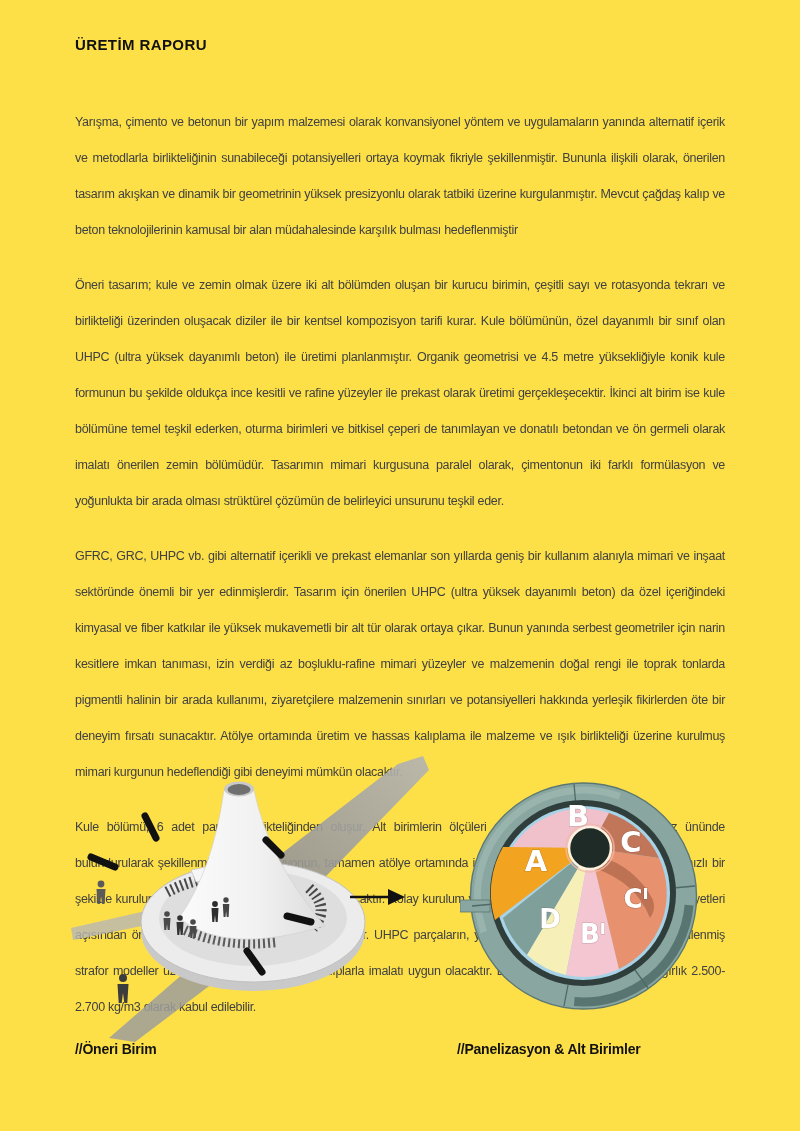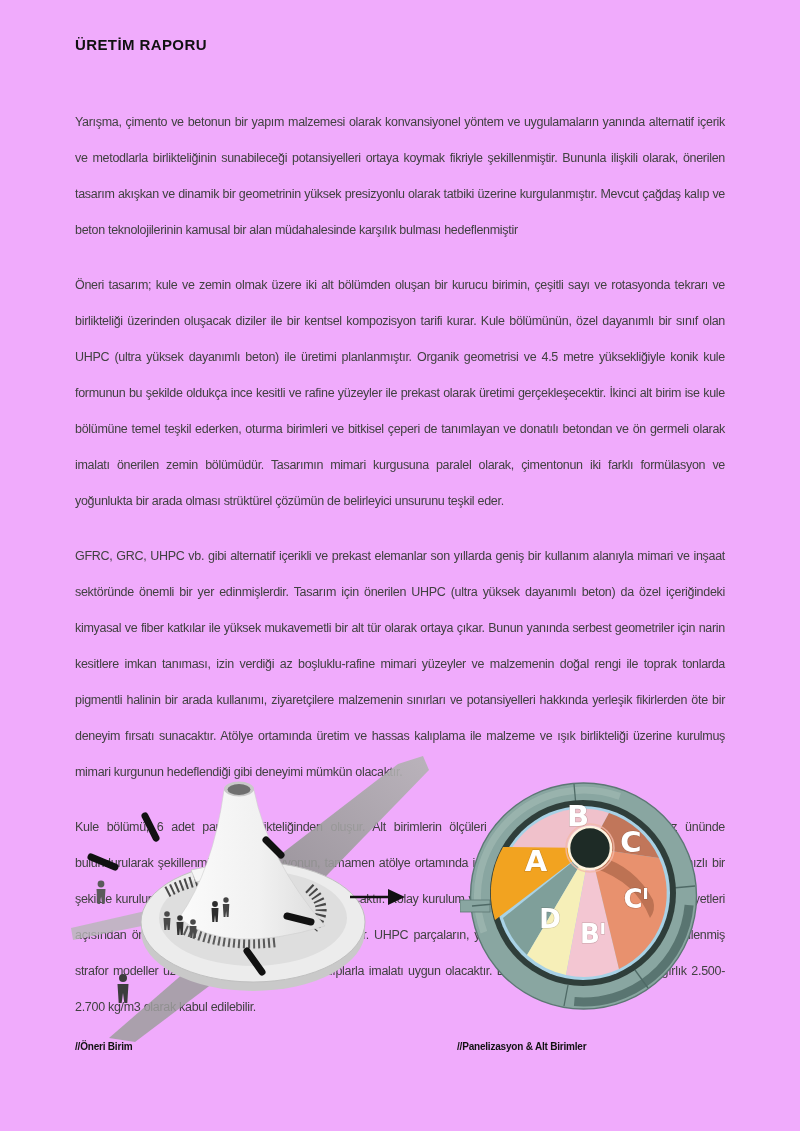--- a/index.html
+++ b/index.html
@@ -1,20 +1,20 @@
 <!DOCTYPE html>
 <html lang="tr"><head>
 <meta charset="utf-8">
 <style>
   html,body{margin:0;padding:0;background:#fff;}
   .page{
     position:relative;
     width:800px;height:1131px;
     margin:0 auto;
-    background:#f0abfc;
+    background:#fde047;
     font-family:"Liberation Sans", sans-serif;
     color:#1a1a1a;
     overflow:hidden;
   }
   .doc-title{
     position:absolute;left:75px;top:36px;
     font-size:15px;font-weight:700;letter-spacing:.4px;color:#111;
   }
   .body-text{
     position:absolute;left:75px;top:104px;width:650px;
@@ -23,21 +23,21 @@
     margin:0 0 19px 0;
     font-size:12.5px;line-height:36px;letter-spacing:-0.3px;
     text-align:justify;color:#414141;
   }
   .fig{position:absolute;}
   .fig-left{left:63px;top:750px;}
   .fig-arrow{left:348px;top:886px;}
   .fig-right{left:460px;top:778px;}
   .caption{
     position:absolute;top:1041px;
-    font-size:10px;font-weight:700;color:#111;letter-spacing:-0.2px;
+    font-size:14px;font-weight:700;color:#111;letter-spacing:-0.2px;
   }
   .caption-left{left:75px;}
   .caption-right{left:457px;}
   .panel-label{
     font-family:"DejaVu Sans","Liberation Sans",sans-serif;
     font-weight:700;fill:#ffffff;
     paint-order:stroke;stroke:rgba(60,40,30,.25);stroke-width:1px;
   }
 </style>
 </head>

